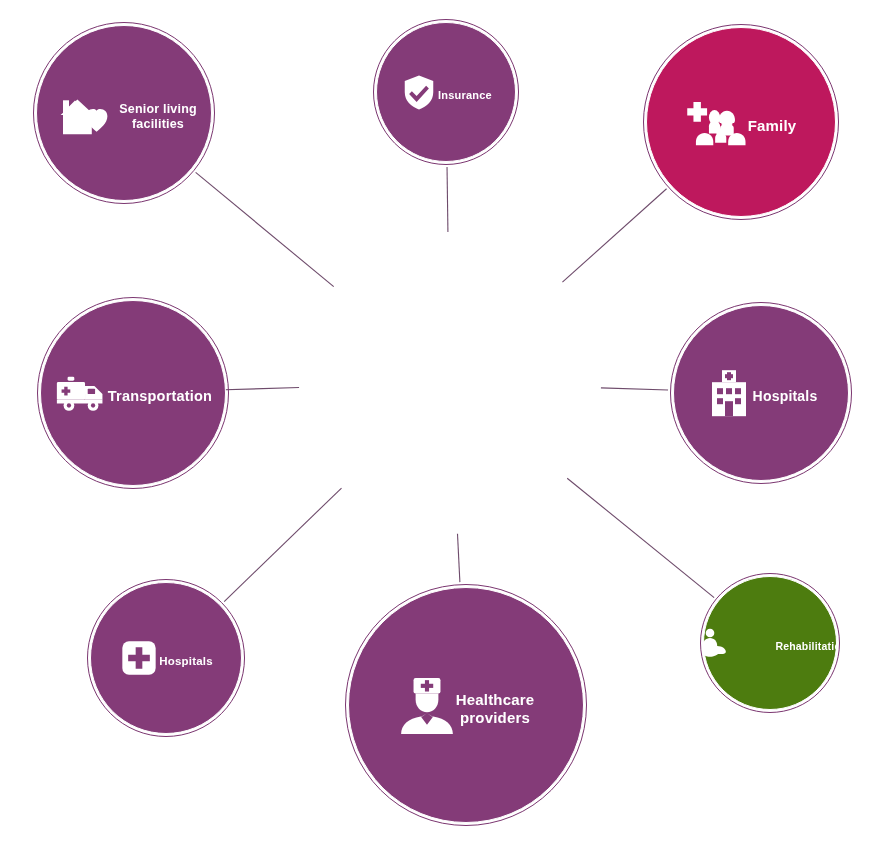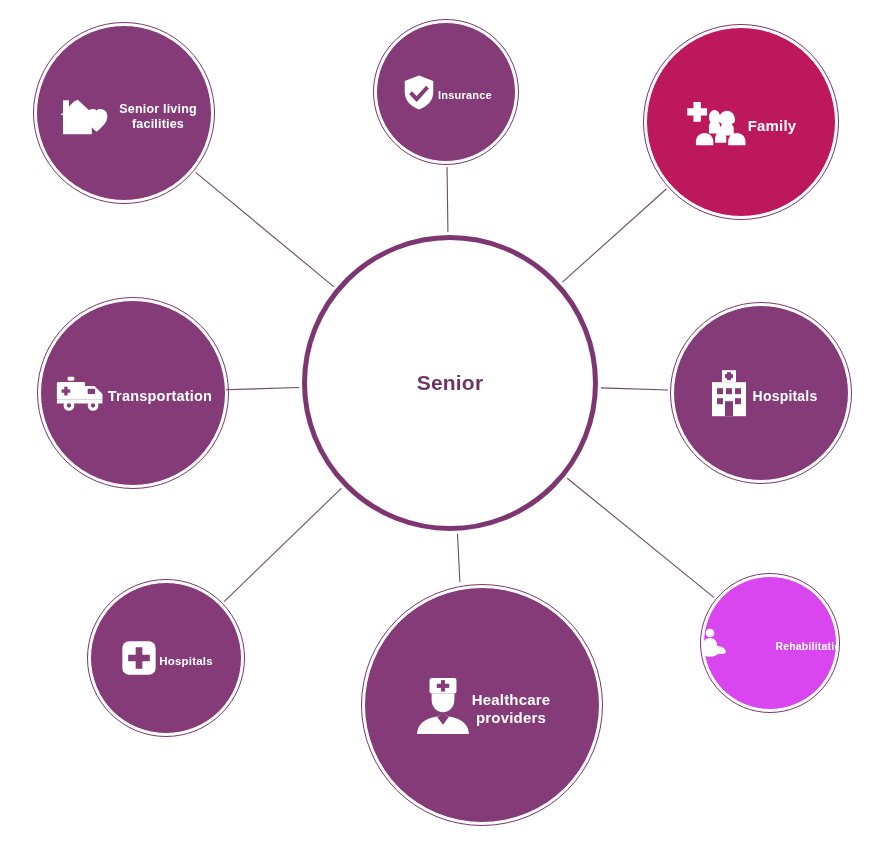--- a/index.html
+++ b/index.html
@@ -77,23 +77,20 @@
       <line x1="195.6243395126714" y1="172.32077198902232" x2="333.7067175654475" y2="286.68347773825406" stroke="#6E4B6B" stroke-width="1.1"></line>
       <line x1="447.03083045483476" y1="166.99291558923005" x2="447.92459468426597" y2="232.01426328035015" stroke="#6E4B6B" stroke-width="1.1"></line>
       <line x1="666.5562109769152" y1="188.76917159802449" x2="562.4101214248581" y2="282.17855088698303" stroke="#6E4B6B" stroke-width="1.1"></line>
       <line x1="668.0480391783778" y1="390.0111909703659" x2="600.9220009039241" y2="387.85279745671784" stroke="#6E4B6B" stroke-width="1.1"></line>
       <line x1="714.1197919916289" y1="597.5973309931985" x2="567.1932140175561" y2="478.2194863892643" stroke="#6E4B6B" stroke-width="1.1"></line>
       <line x1="459.89572995704157" y1="582.151565385461" x2="457.4938599714368" y2="533.8139319251657" stroke="#6E4B6B" stroke-width="1.1"></line>
       <line x1="224.190256048497" y1="601.6538013614907" x2="341.5218683540365" y2="488.0404443754928" stroke="#6E4B6B" stroke-width="1.1"></line>
       <line x1="215.955575297584" y1="390.0495308645306" x2="299.06845030678386" y2="387.5461310148559" stroke="#6E4B6B" stroke-width="1.1"></line>
     </svg>
 
-  <div class="center-node" id="center-node" style="left: 302px; top: 235px; width: 296px; height: 296px; border-color: rgb(126, 54, 114);">
-    <span class="center-label" style="color: rgb(111, 52, 101);">Senior</span>
-  </div>
 
   <div id="nodes-layer">
       <div class="node" style="left: 36px; top: 25px; width: 176px; height: 176px; background: rgb(132, 59, 120); outline-color: rgb(123, 54, 112); gap: 8px;">
         <span class="icon"><svg width="60" height="43.199999999999996" viewBox="0 0 100 72" fill="#fff">
       <path d="M20 16 h10 v10 l10 -10 28 26 v30 h-48 z"></path>
       <rect x="20" y="16" width="10" height="16"></rect>
       <path d="M16 40 L44 14 L72 40 h-9 L44 24 L25 40 z"></path>
       <path d="M70 30 c-7 0 -12 5 -12 12 0 12 12 20 18 26 6 -6 18 -14 18 -26 0 -7 -5 -12 -12 -12 -3 0 -5 1 -6 3 -1 -2 -3 -3 -6 -3 z"></path>
     </svg></span>
         <span class="label" style="font-size: 12.5px; color: rgb(255, 255, 255);">Senior living
@@ -129,30 +126,30 @@
       <rect x="7" y="14" width="34" height="34"></rect>
       <rect x="12" y="20" width="6" height="6" fill="#843B78"></rect>
       <rect x="21" y="20" width="6" height="6" fill="#843B78"></rect>
       <rect x="30" y="20" width="6" height="6" fill="#843B78"></rect>
       <rect x="12" y="30" width="6" height="6" fill="#843B78"></rect>
       <rect x="30" y="30" width="6" height="6" fill="#843B78"></rect>
       <rect x="20" y="33" width="8" height="15" fill="#843B78"></rect>
     </svg></span>
         <span class="label" style="font-size: 14px; color: rgb(255, 255, 255);">Hospitals</span>
       </div>
-      <div class="node" style="left: 703px; top: 576px; width: 134px; height: 134px; background: #d946ef; outline-color: rgb(123, 54, 112); gap: 47px;">
+      <div class="node" style="left: 703px; top: 576px; width: 134px; height: 134px; background: #4d7c0f; outline-color: rgb(123, 54, 112); gap: 47px;">
         <span class="icon"><svg width="36" height="30.24" viewBox="0 0 50 42" fill="#fff">
       <circle cx="25" cy="7" r="6"></circle>
       <path d="M25 14 c-6 0 -10 5 -10 11 v4 h20 v-4 c0 -6 -4 -11 -10 -11 z"></path>
       <path d="M15 25 C8 25 3 29 3 33 c0 2 2 3 4 3 h36 c2 0 4 -1 4 -3 0 -4 -5 -8 -12 -8 z"></path>
       <path d="M10 32 c4 6 10 8 15 8 s11 -2 15 -8 c-4 3 -9 4 -15 4 s-11 -1 -15 -4 z"></path>
     </svg></span>
         <span class="label" style="font-size: 10.5px; color: rgb(255, 255, 255);">Rehabilitation</span>
       </div>
-      <div class="node" style="left: 364px; top: 587px; width: 236px; height: 236px; background: rgb(132, 59, 120); outline-color: rgb(123, 54, 112);">
+      <div class="node" style="left: 348px; top: 587px; width: 236px; height: 236px; background: rgb(132, 59, 120); outline-color: rgb(123, 54, 112);">
         <span class="icon"><svg width="58" height="58" viewBox="0 0 56 56" fill="#fff">
       <rect x="15" y="2" width="26" height="15" rx="2"></rect>
       <rect x="26" y="4" width="4" height="11" fill="#843B78"></rect>
       <rect x="22" y="7.5" width="12" height="4" fill="#843B78"></rect>
       <path d="M17 17 h22 v6 c0 7 -5 12 -11 12 s-11 -5 -11 -12 z"></path>
       <path d="M28 36 l-6 4 2 6 -6 -4 z"></path>
       <path d="M28 36 l6 4 -2 6 6 -4 z"></path>
       <path d="M22 39 C10 41 3 47 3 56 h50 c0 -9 -7 -15 -19 -17 l-6 8 z"></path>
     </svg></span>
         <span class="label" style="font-size: 15px; color: rgb(255, 255, 255);">Healthcare

